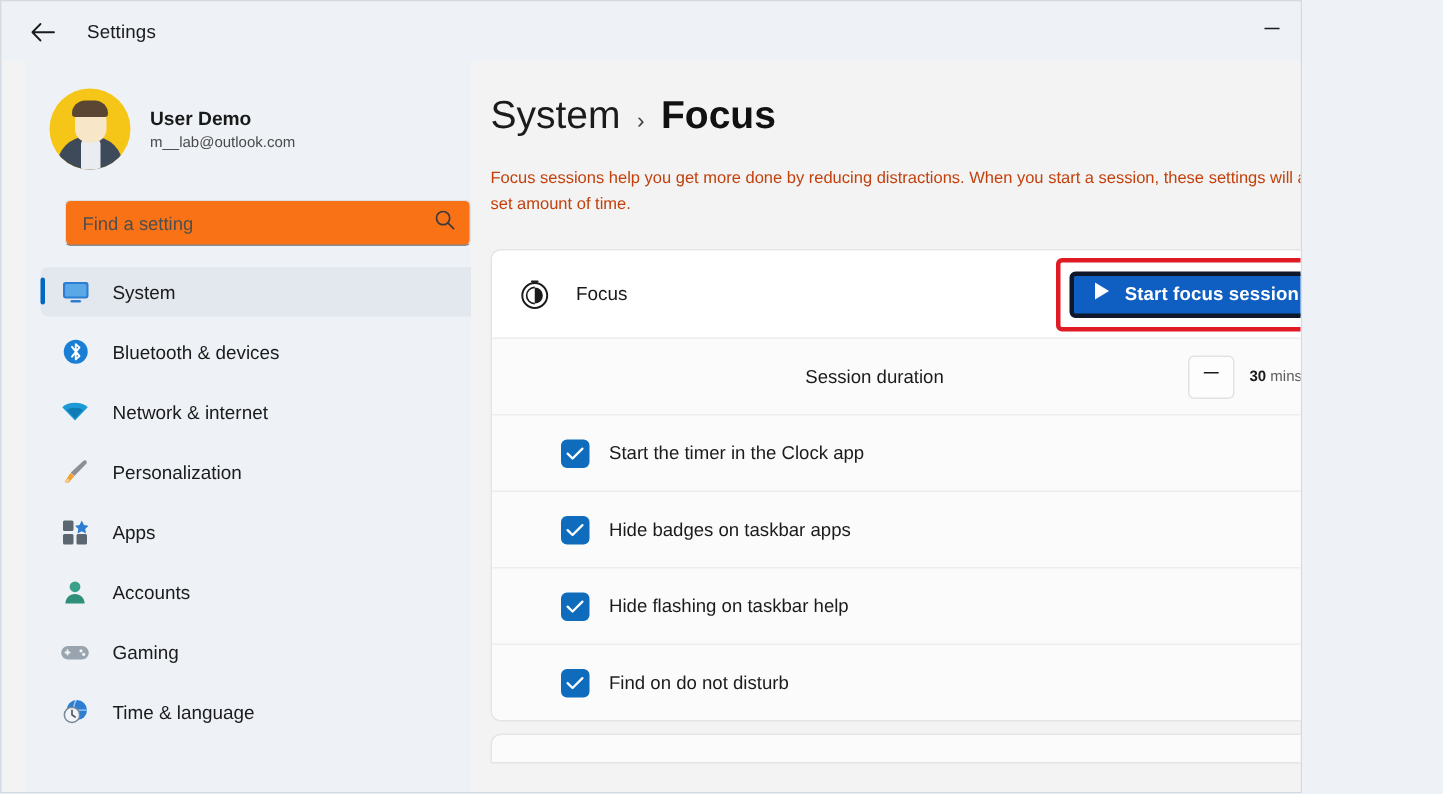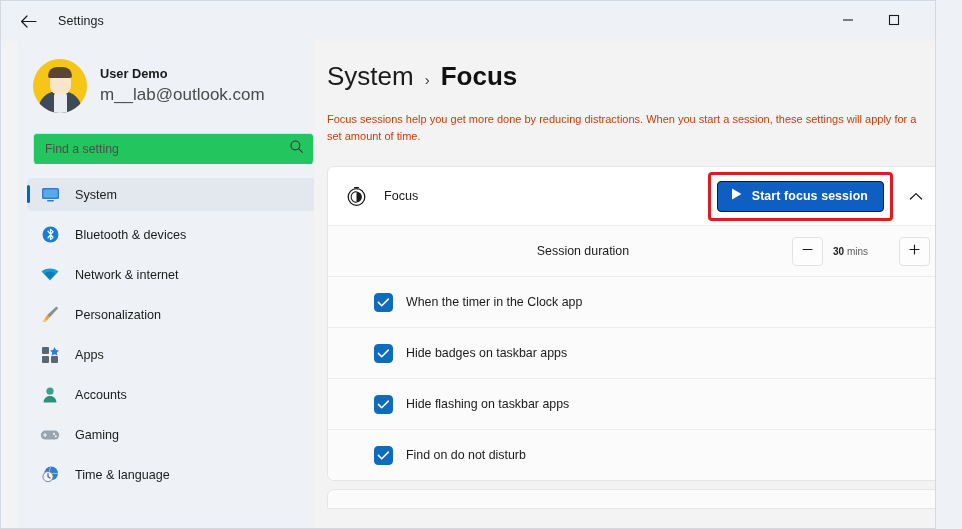--- a/index.html
+++ b/index.html
@@ -7,21 +7,21 @@
   html, body {
     width: 962px;
     height: 529px;
     overflow: hidden;
     font-family: "Liberation Sans", sans-serif;
     background: #eef1f6;
   }
 
   #app {
     position: relative;
-    width: 936px;
+    width: 868px;
     height: 529px;
     background: #f3f3f3;
     border: 1px solid #d4dae2;
     overflow: hidden;
   }
 
   
   .titlebar {
     position: absolute;
     top: 0; left: 0;
@@ -108,26 +108,26 @@
   }
   .av-shirt {
     position: absolute;
     width: 13px; height: 22px;
     left: 20.5px; top: 34px;
     background: #e9edf2;
     border-radius: 3px 3px 0 0;
   }
   .profile-text { margin-left: 13px; line-height: 1.35; }
   .profile-name { font-size: 12.8px; font-weight: bold; color: #191919; }
-  .profile-mail { font-size: 17px; color: #4a4a4a; margin-top: 2px; }
+  .profile-mail { font-size: 10px; color: #4a4a4a; margin-top: 2px; }
 
   .search-wrap {
-    margin: 20px 16px 0 16px;
+    margin: 20px 16px 0 26px;
     height: 31px;
-    background: #22c55e;
+    background: #f97316;
     border: 1px solid #dcdfe3;
     border-bottom: 1px solid #8a8a8a;
     border-radius: 4px;
     display: flex;
     align-items: center;
     padding: 0 9px 0 11px;
   }
   .search-input {
     flex: 1;
     border: none;
@@ -225,21 +225,21 @@
     border: 3px solid #e01b24;
     border-radius: 4px;
   }
   .start-btn {
     display: flex;
     align-items: center;
     gap: 9px;
     height: 31px;
     padding: 0 15px 0 12px;
     background: #0f5fc2;
-    border: 1px solid #0f172a;
+    border: 3px solid #0f172a;
     border-radius: 4px;
     cursor: pointer;
   }
   .start-btn-label {
     font-size: 12.4px;
     color: #ffffff;
     font-weight: bold;
     letter-spacing: .1px;
   }
   .chevron-btn {
@@ -540,21 +540,21 @@
         </div>
       </div>
 
       <div class="row indent">
         <label class="cb-row">
           <span class="checkbox">
             <svg width="13" height="11" viewBox="0 0 13 11">
                 <path d="M1.4 5.4 L4.7 8.7 L11.3 2.1" fill="none" stroke="#fff" stroke-width="1.5" stroke-linecap="round" stroke-linejoin="round"></path>
               </svg>
           </span>
-          <span class="cb-label">When the timer in the Clock app</span>
+          <span class="cb-label">Start the timer in the Clock app</span>
         </label>
       </div>
 
       <div class="row indent">
         <label class="cb-row">
           <span class="checkbox">
             <svg width="13" height="11" viewBox="0 0 13 11">
                 <path d="M1.4 5.4 L4.7 8.7 L11.3 2.1" fill="none" stroke="#fff" stroke-width="1.5" stroke-linecap="round" stroke-linejoin="round"></path>
               </svg>
           </span>
@@ -562,21 +562,21 @@
         </label>
       </div>
 
       <div class="row indent">
         <label class="cb-row">
           <span class="checkbox">
             <svg width="13" height="11" viewBox="0 0 13 11">
                 <path d="M1.4 5.4 L4.7 8.7 L11.3 2.1" fill="none" stroke="#fff" stroke-width="1.5" stroke-linecap="round" stroke-linejoin="round"></path>
               </svg>
           </span>
-          <span class="cb-label">Hide flashing on taskbar apps</span>
+          <span class="cb-label">Hide flashing on taskbar help</span>
         </label>
       </div>
 
       <div class="row indent">
         <label class="cb-row">
           <span class="checkbox">
             <svg width="13" height="11" viewBox="0 0 13 11">
                 <path d="M1.4 5.4 L4.7 8.7 L11.3 2.1" fill="none" stroke="#fff" stroke-width="1.5" stroke-linecap="round" stroke-linejoin="round"></path>
               </svg>
           </span>

